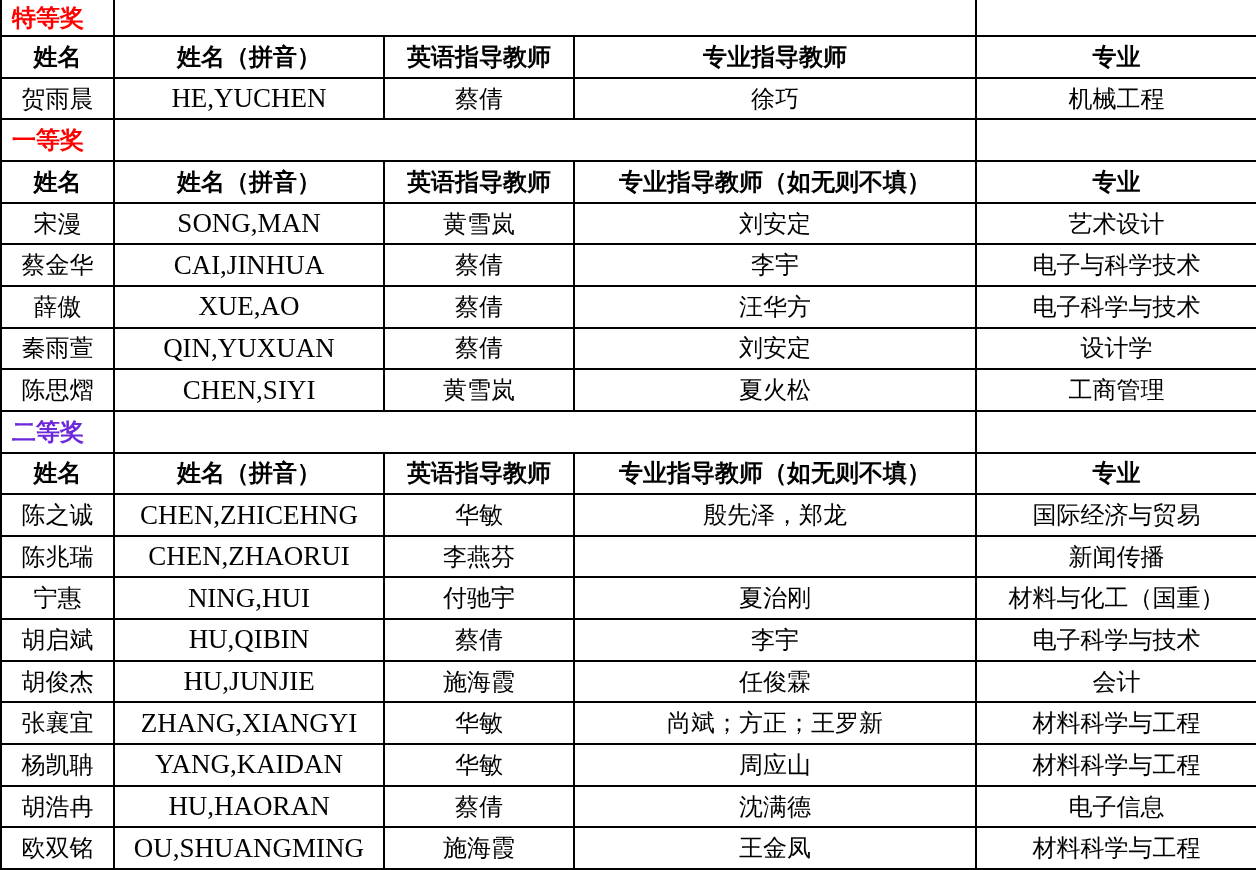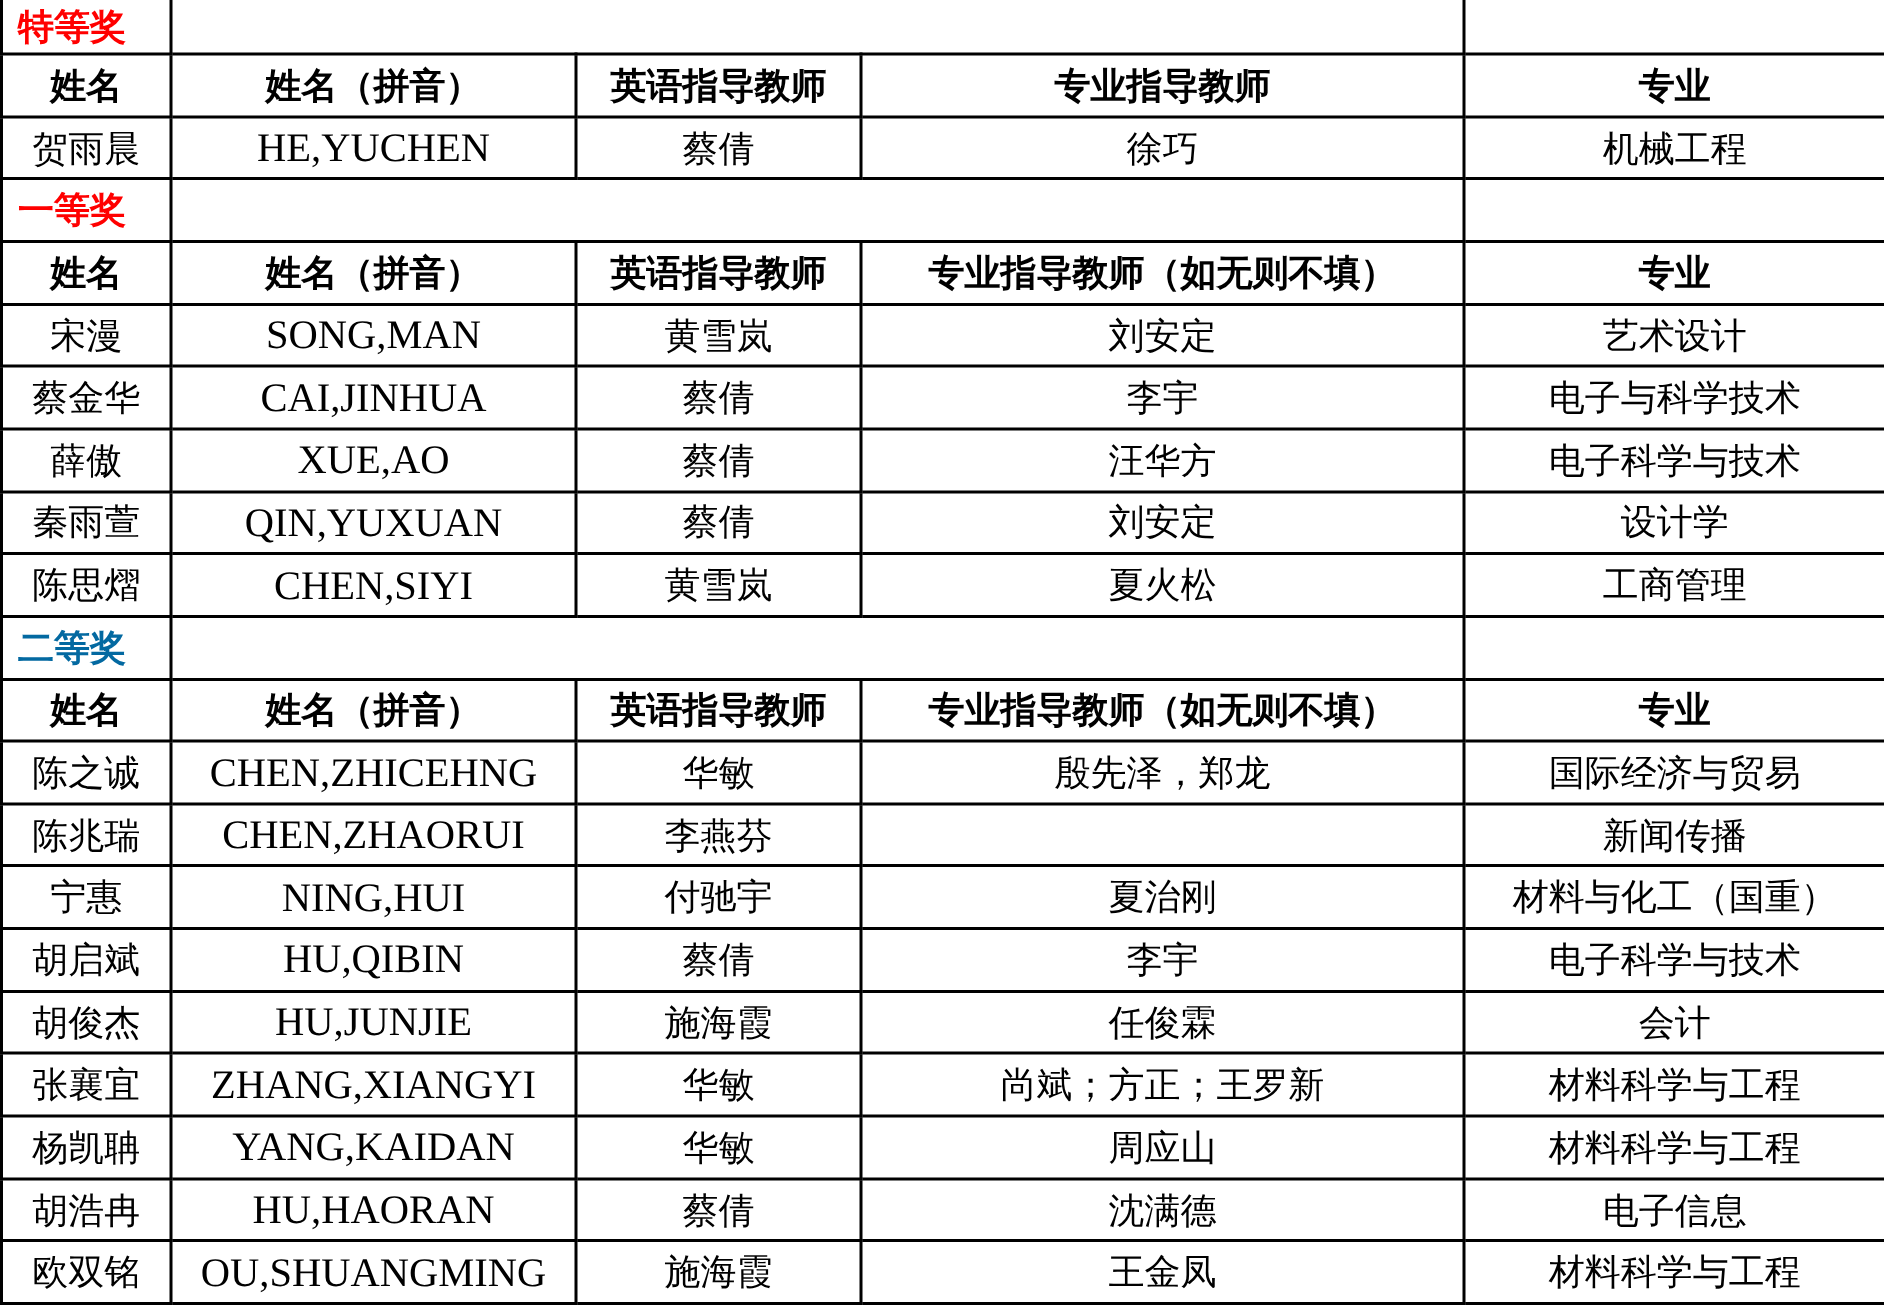--- a/index.html
+++ b/index.html
@@ -90,21 +90,21 @@
   </tr>
   <tr>
     <td>陈思熠</td>
     <td class="pinyin">CHEN,SIYI</td>
     <td>黄雪岚</td>
     <td>夏火松</td>
     <td>工商管理</td>
   </tr>
 
   <tr>
-    <td class="award" style="color: #0369a1;">二等奖</td>
+    <td class="award" style="color: #6d28d9;">二等奖</td>
     <td colspan="3"></td>
     <td></td>
   </tr>
   <tr class="hdr">
     <td>姓名</td>
     <td>姓名（拼音）</td>
     <td>英语指导教师</td>
     <td>专业指导教师（如无则不填）</td>
     <td>专业</td>
   </tr>

